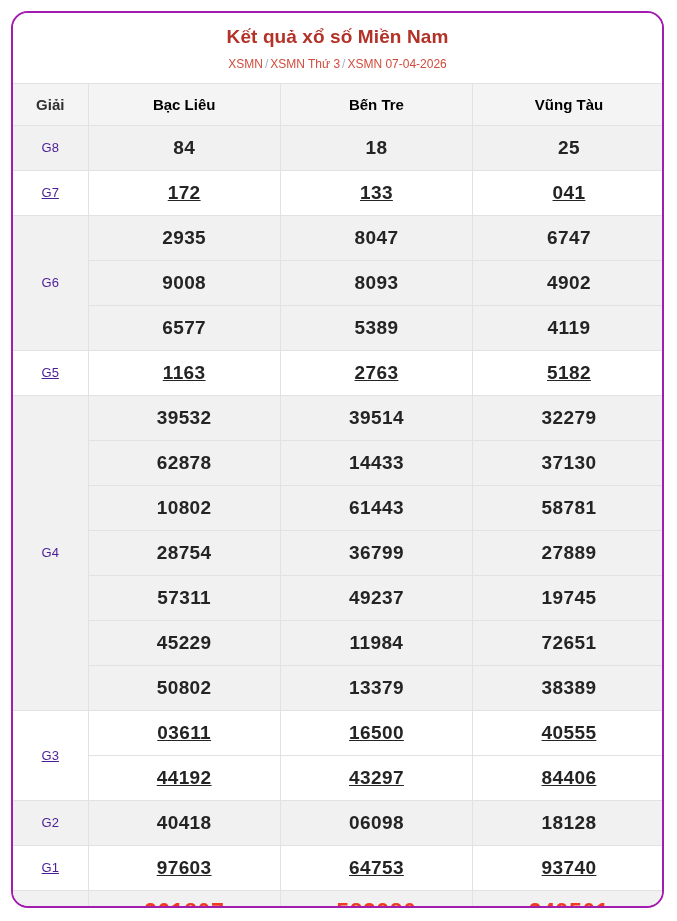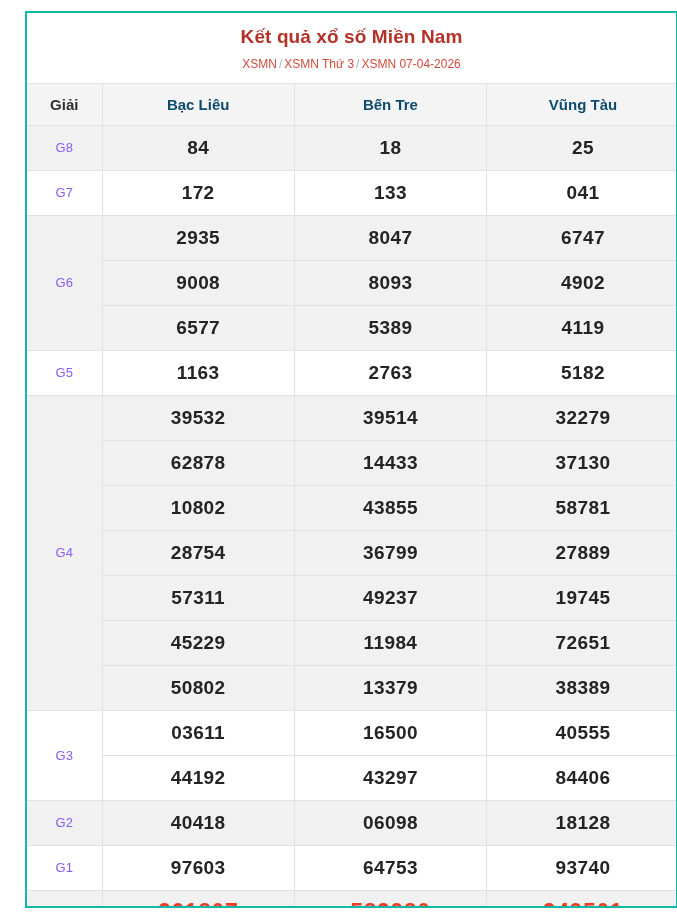--- a/index.html
+++ b/index.html
@@ -9,27 +9,27 @@
   body {
     width: 677px;
     height: 921px;
     background: #ffffff;
     font-family: "Liberation Sans", "DejaVu Sans", sans-serif;
     overflow: hidden;
   }
 
   .result-card {
     position: absolute;
-    left: 25px;
+    left: 11px;
     top: 11px;
     width: 653px;
     height: 897px;
     box-sizing: border-box;
-    border: 2px solid #14b8a6;
-    border-radius: 0;
+    border: 2px solid #a21caf;
+    border-radius: 17px;
     background: #ffffff;
     overflow: hidden;
   }
 
   
   .card-header {
     padding: 12px 10px 11px 10px;
     text-align: center;
     background: #ffffff;
   }
@@ -77,40 +77,40 @@
     height: 41px;
     background: #f4f4f4;
     font-size: 15px;
     font-weight: bold;
   }
   thead th.th-prize {
     color: #2f2f2f;
     text-align: center;
   }
   thead th.th-province {
-    color: #0c4a6e;
+    color: #000000;
     margin-left: 32px;
   }
 
   tbody td {
     height: 44px;
     font-size: 19px;
     font-weight: bold;
     color: #242424;
     letter-spacing: 0.4px;
   }
   tbody td.prize-label {
     font-size: 13px;
     font-weight: normal;
-    color: #8b5cf6;
+    color: #4c1d95;
     letter-spacing: 0;
   }
 
   tbody tr.shade td { background: #f1f1f1; }
-  tbody tr.plain td { background: #ffffff; }
+  tbody tr.plain td { background: #ffffff; text-decoration: underline; }
 
   
   tbody td.prize-label.grouped-shade { background: #f1f1f1; }
   tbody td.prize-label.grouped-plain { background: #ffffff; }
 
   
   tbody tr.special td { background: #f1f1f1; }
   tbody tr.special td.prize-label {
     color: #e8402a;
     font-size: 13px;
@@ -192,21 +192,21 @@
           <td class="value">39514</td>
           <td class="value">32279</td>
         </tr>
         <tr class="shade">
           <td class="value">62878</td>
           <td class="value">14433</td>
           <td class="value">37130</td>
         </tr>
         <tr class="shade">
           <td class="value">10802</td>
-          <td class="value">43855</td>
+          <td class="value">61443</td>
           <td class="value">58781</td>
         </tr>
         <tr class="shade">
           <td class="value">28754</td>
           <td class="value">36799</td>
           <td class="value">27889</td>
         </tr>
         <tr class="shade">
           <td class="value">57311</td>
           <td class="value">49237</td>

